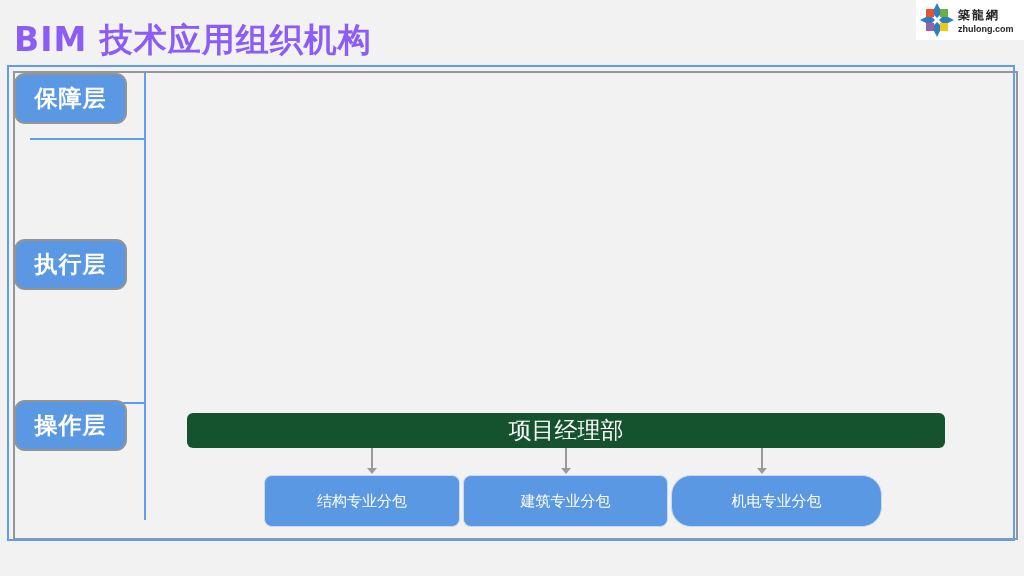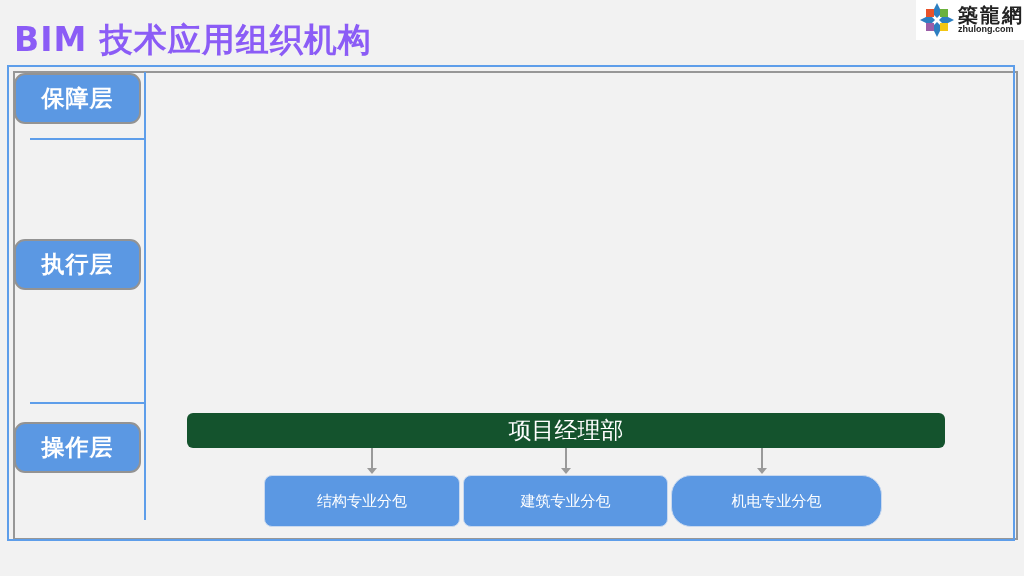--- a/index.html
+++ b/index.html
@@ -12,38 +12,38 @@
     position: absolute; left: 14px; top: 18px;
     font-size: 33px; font-weight: bold; color: #8b5cf6;
     letter-spacing: 1px; line-height: 44px;
   }
   .logo {
     position: absolute; left: 916px; top: 0; width: 108px; height: 40px;
     background: #ffffff; display: flex; align-items: center;
   }
   .logo-mark { width: 38px; height: 38px; margin-left: 2px; position: relative; }
   .logo-text { display: flex; flex-direction: column; margin-left: 2px; }
-  .logo-cn { font-family: "DejaVu Serif", serif; font-size: 20px; font-weight: bold; color: #222; letter-spacing: 2px; line-height: 18px; }
+  .logo-cn { font-family: "DejaVu Serif", serif; font-size: 12px; font-weight: bold; color: #222; letter-spacing: 2px; line-height: 18px; }
   .logo-en { font-family: "Liberation Sans", sans-serif; font-size: 9px; font-weight: bold; color: #222; line-height: 11px; }
   .frame-gray {
     position: absolute; left: 13px; top: 71px; width: 1005px; height: 469px;
     border: 2px solid #979797; box-sizing: border-box;
   }
   .frame-blue {
     position: absolute; left: 7px; top: 65px; width: 1008px; height: 476px;
     border: 2px solid #5e9eea; box-sizing: border-box;
   }
   .vline {
     position: absolute; left: 144px; top: 72px; width: 2px; height: 448px; background: #5e9eea;
   }
   .hline {
     position: absolute; left: 30px; width: 115px; height: 2px; background: #5e9eea;
   }
   .layer {
-    position: absolute; left: 14px; width: 127px; height: 51px;
+    position: absolute; left: 14px; width: 113px; height: 51px;
     background: #5b98e3; border: 2px solid #939393; border-radius: 11px;
     box-sizing: border-box; color: #fff; font-size: 23px; font-weight: bold;
     display: flex; align-items: center; justify-content: center; letter-spacing: 1px;
   }
   .pm {
     position: absolute; left: 187px; top: 413px; width: 758px; height: 35px;
     background: #14532d; border-radius: 6px; color: #fff; font-size: 23px;
     display: flex; align-items: center; justify-content: center;
   }
   .arrow { position: absolute; width: 2px; height: 24px; background: #9a9a9a; top: 448px; }
@@ -85,21 +85,21 @@
 
 <div class="frame-gray"></div>
 <div class="frame-blue"></div>
 
 <div class="vline"></div>
 <div class="hline" style="top:138px;"></div>
 <div class="hline" style="top:402px;"></div>
 
 <div class="layer" style="top:73px;">保障层</div>
 <div class="layer" style="top:239px;">执行层</div>
-<div class="layer" style="top:422px;">操作层</div>
+<div class="layer" style="top:400px;">操作层</div>
 
 <div class="pm">项目经理部</div>
 
 <div class="arrow" style="left:371px;"></div>
 <div class="arrow" style="left:565px;"></div>
 <div class="arrow" style="left:761px;"></div>
 
 <div class="sub" style="left:264px; width:196px;">结构专业分包</div>
 <div class="sub" style="left:463px; width:205px;">建筑专业分包</div>
 <div class="sub" style="left:671px; width:211px;border-radius:20px;">机电专业分包</div>

